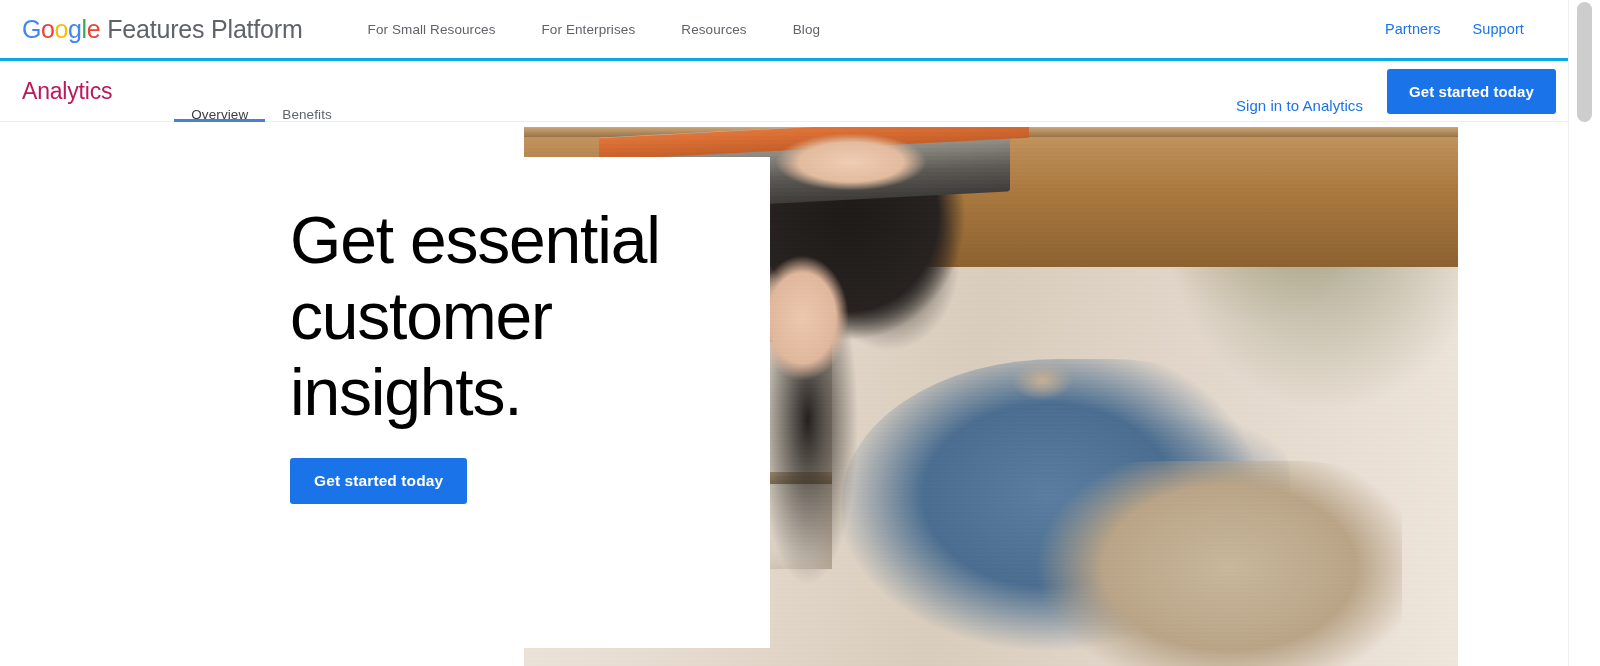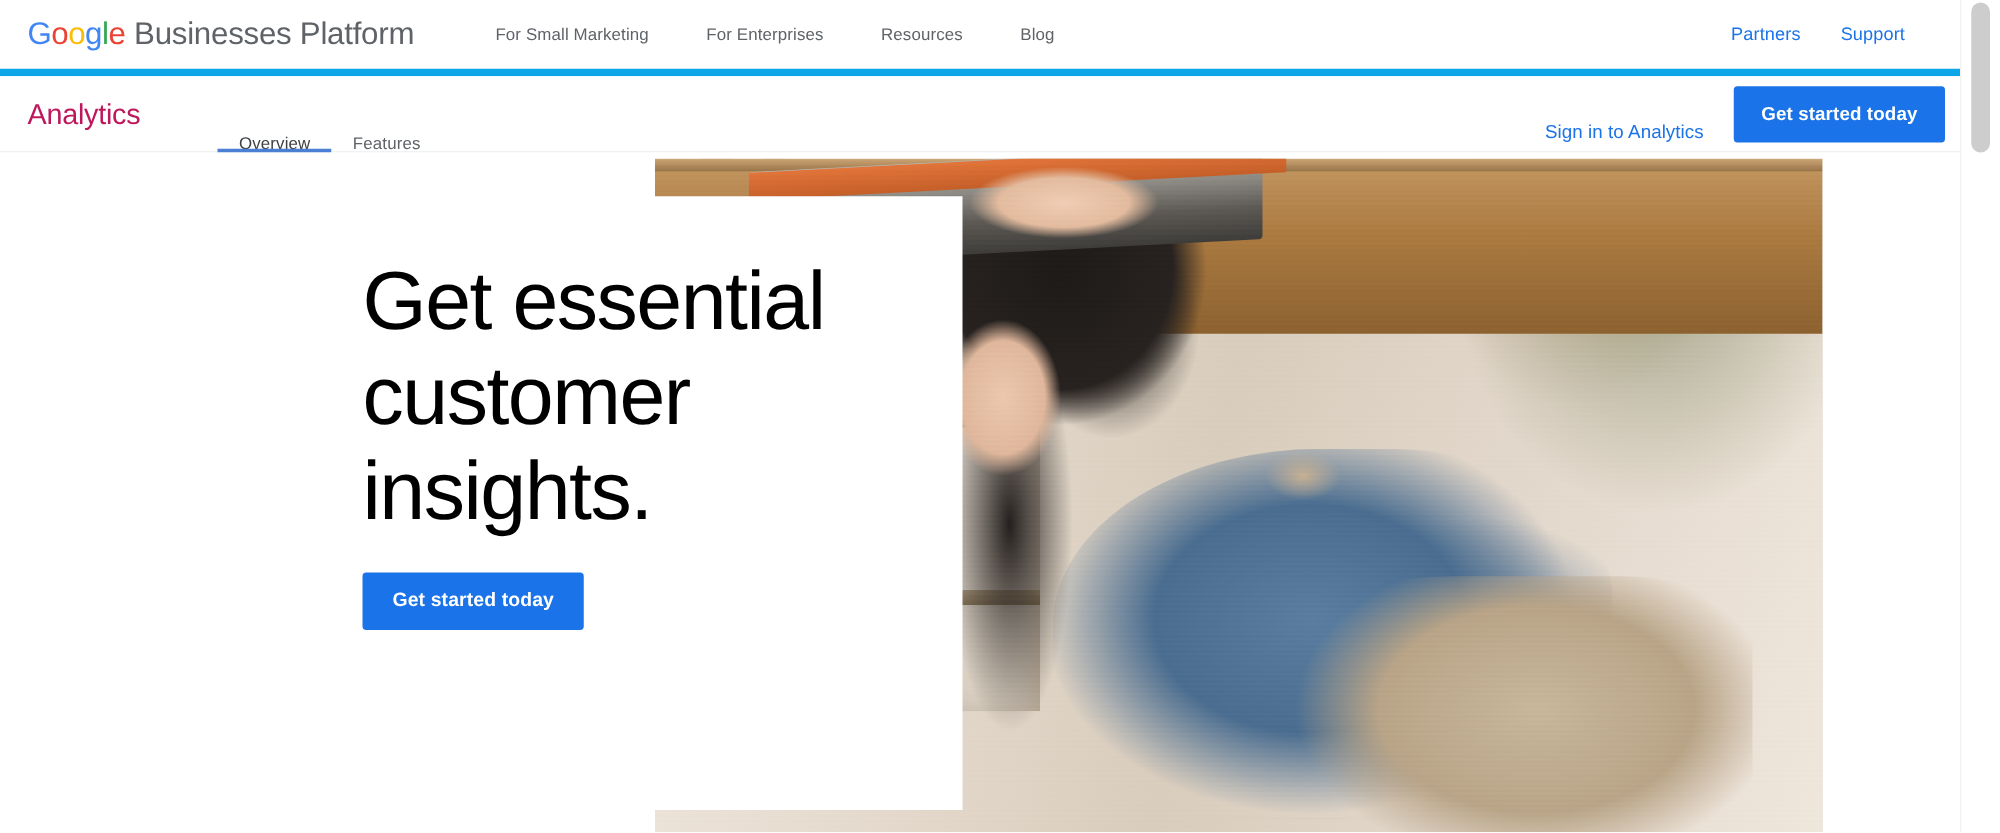--- a/index.html
+++ b/index.html
@@ -32,21 +32,21 @@
     overflow: hidden;
   }
 
   
   .gmp-bar {
     position: absolute;
     left: 0; top: 0;
     width: 1568px;
     height: 61px;
     background: #ffffff;
-    border-bottom: 6px solid #0ea5e9;
+    border-bottom: 3px solid #0ea5e9;
     display: flex;
     align-items: center;
   }
 
   .gmp-logo {
     margin-left: 22px;
     display: flex;
     align-items: baseline;
     white-space: nowrap;
     user-select: none;
@@ -394,44 +394,44 @@
 <body>
 
 <div class="viewport">
 
   <div class="page">
 
     <header class="gmp-bar">
 
       <div class="gmp-logo">
         <span class="google-word" aria-label="Google"><span class="gl-b">G</span><span class="gl-r">o</span><span class="gl-y">o</span><span class="gl-b">g</span><span class="gl-g">l</span><span class="gl-r">e</span></span>
-        <span class="gmp-suffix">Businesses Platform</span>
+        <span class="gmp-suffix">Features Platform</span>
       </div>
 
       <nav class="gmp-nav">
-        <a href="#">For Small Marketing</a>
+        <a href="#">For Small Resources</a>
         <a href="#">For Enterprises</a>
         <a href="#">Resources</a>
         <a href="#">Blog</a>
       </nav>
 
       <div class="gmp-right">
         <a href="#">Partners</a>
         <a href="#">Support</a>
       </div>
 
     </header>
 
     <nav class="product-bar">
 
       <div class="product-title">Analytics</div>
 
       <div class="product-tabs">
         <a href="#" class="product-tab active">Overview</a>
-        <a href="#" class="product-tab">Features</a>
+        <a href="#" class="product-tab">Benefits</a>
       </div>
 
       <div class="product-right">
         <a href="#" class="signin-link">Sign in to Analytics</a>
         <button class="cta-header">Get started today</button>
       </div>
 
     </nav>
 
     <section class="hero">

